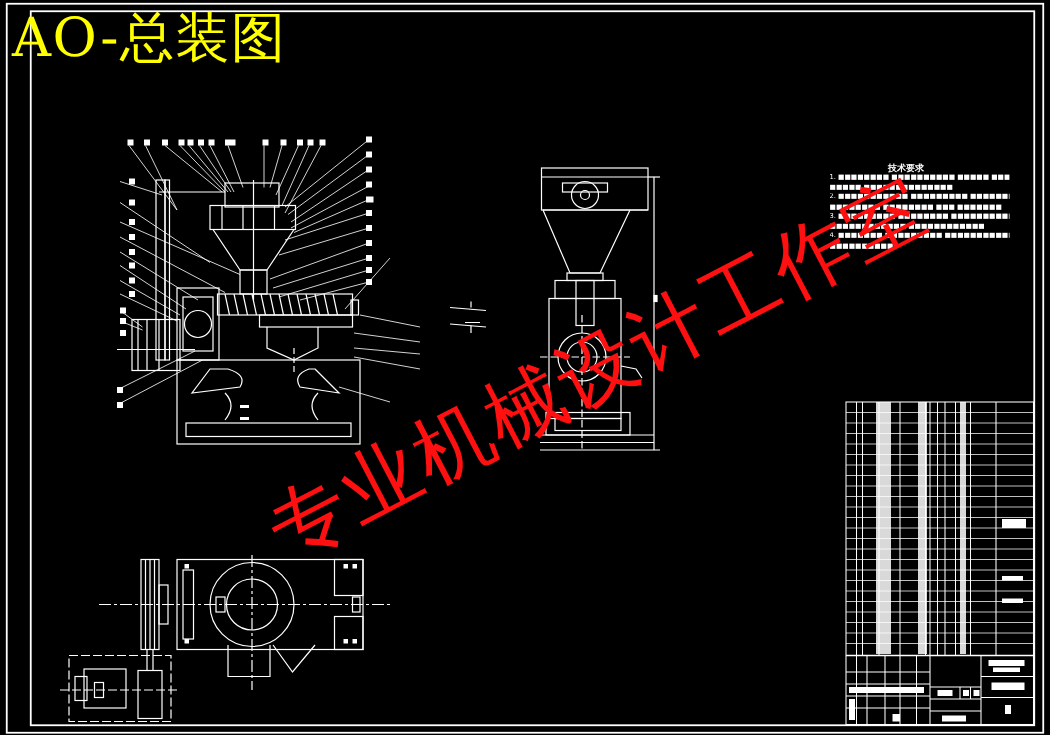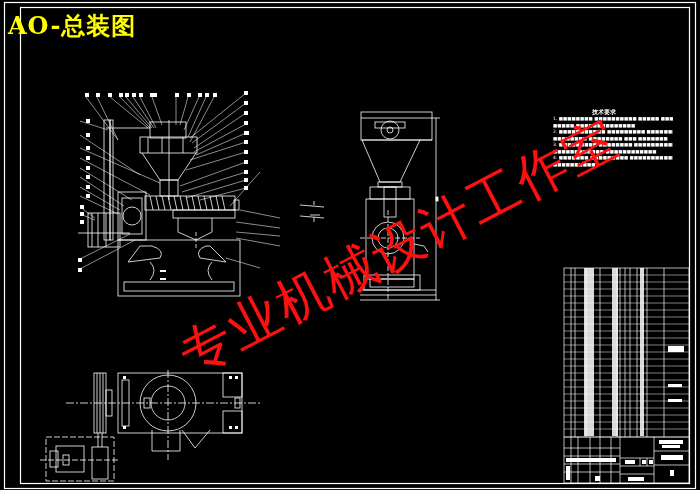--- a/index.html
+++ b/index.html
@@ -1,21 +1,21 @@
 <!DOCTYPE html>
 <html><head>
 <meta charset="utf-8">
 <style>
   html, body { margin: 0; padding: 0; background: #000; }
   body { width: 700px; height: 490px; position: relative; overflow: hidden; font-family: "DejaVu Sans", sans-serif; }
   .canvas { position: absolute; left: 0; top: 0; width: 700px; height: 490px; }
   .title {
     position: absolute; left: 8px; top: 4px;
-    color: #ffff00; font-family: "DejaVu Serif", serif; font-weight: bold;
-    font-size: 24px; line-height: 44px; letter-spacing: 1px; white-space: nowrap;
+    color: #ffff00; font-family: "DejaVu Serif", serif; font-weight: normal;
+    font-size: 36px; line-height: 44px; letter-spacing: 1px; white-space: nowrap;
   }
   .watermark {
     position: absolute; left: 128px; top: 222px;
     color: #ff1010; font-family: "DejaVu Sans", sans-serif;
     font-size: 52px; line-height: 60px; white-space: nowrap;
     transform-origin: 0 50%; transform: rotate(-27.5deg) translate(0, 120px);
     letter-spacing: 2px;
   }
   .tech-heading {
     position: absolute; left: 592px; top: 108px; color: #fff;

